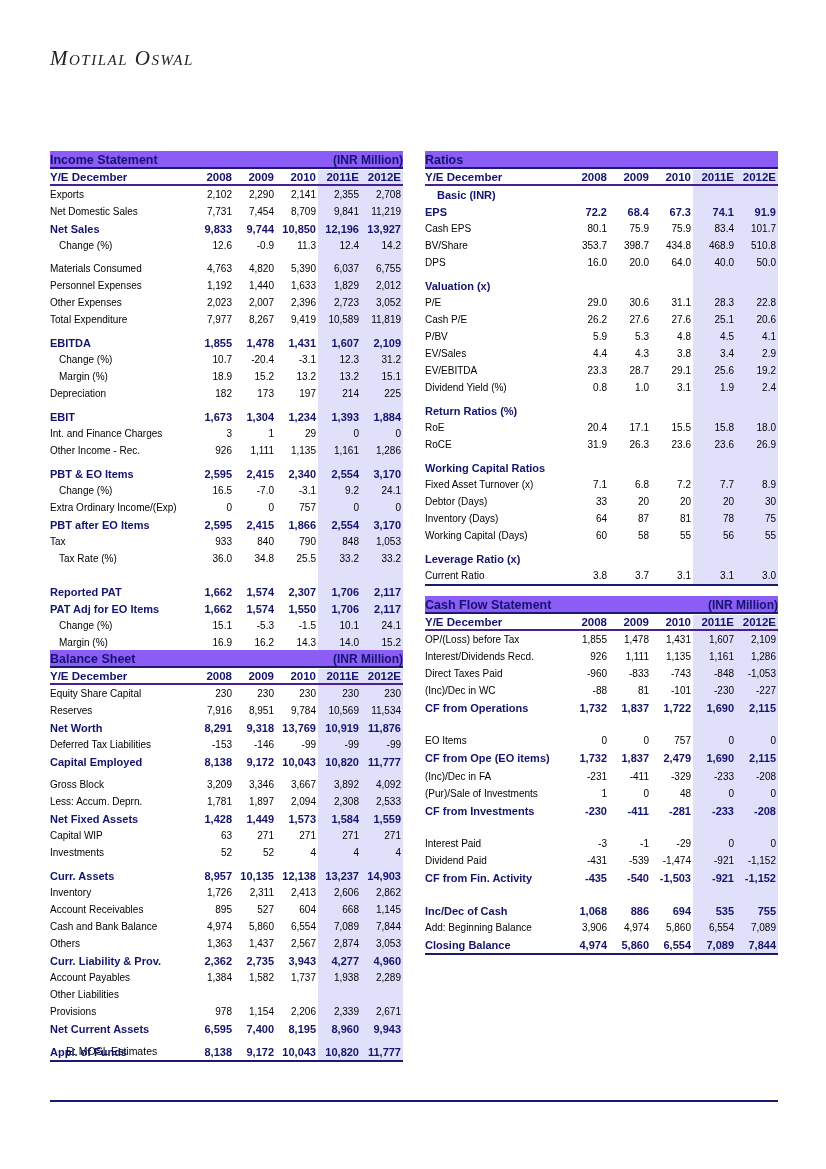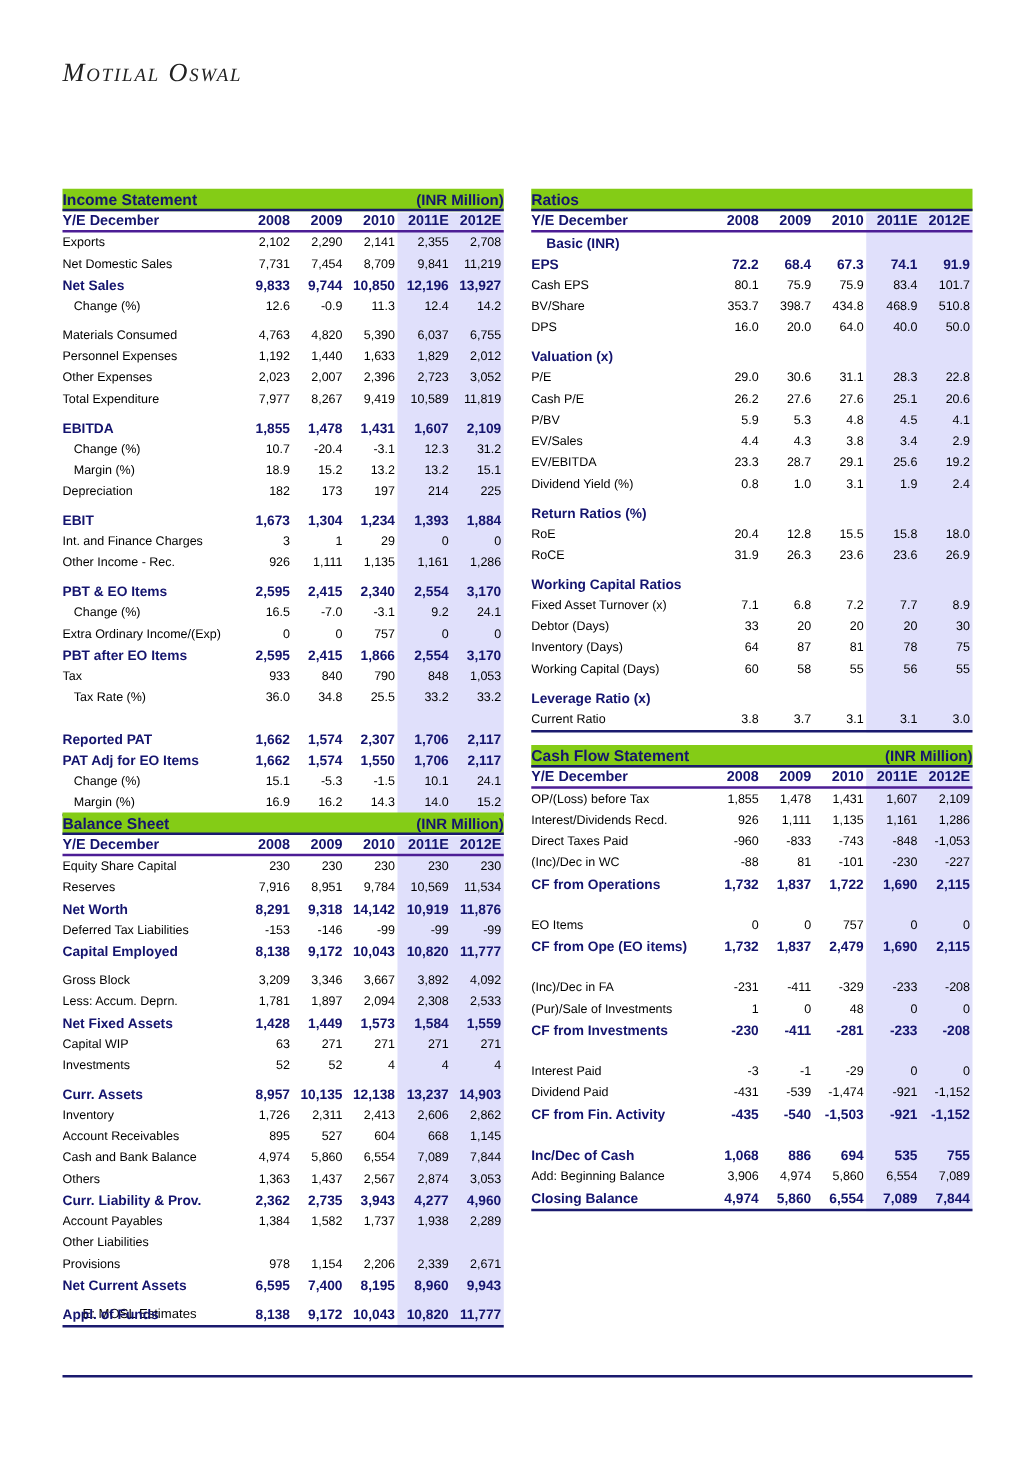--- a/index.html
+++ b/index.html
@@ -3,21 +3,21 @@
 <meta charset="utf-8">
 <style>
   html, body { margin: 0; padding: 0; background: #ffffff; }
   body { width: 826px; height: 1169px; position: relative; overflow: hidden;
          font-family: "Liberation Sans", sans-serif; color: #000; }
   .logo { position: absolute; left: 50px; top: 46px; font-family: "Liberation Serif", "DejaVu Serif", serif;
           font-size: 21px; letter-spacing: 1.5px; color: #222; font-variant: small-caps; font-style: italic; }
   .tbl { position: absolute; width: 353px; }
   .tbl .shade { position: absolute; top: 0; bottom: 0; width: 85px; right: 0; background: #e0e0fb; z-index: 0; }
   .title-row { position: relative; z-index: 1; height: 16px; display: flex; justify-content: space-between;
-               align-items: flex-end; border-bottom: 2px solid #1a1a6e; background: #84cc16; }
+               align-items: flex-end; border-bottom: 2px solid #1a1a6e; background: #8b5cf6; }
   .title-row .t { font-weight: bold; font-size: 12.5px; color: #14146e; line-height: 14px; }
   .title-row .u { font-weight: bold; font-size: 12px; color: #14146e; line-height: 14px; }
   .hdr { position: relative; z-index: 1; display: flex; height: 15px; align-items: center;
          border-bottom: 2px solid #4c1d95; font-weight: bold; font-size: 11.5px; color: #14146e; }
   .row { position: relative; z-index: 1; display: flex; height: 17px; align-items: center; font-size: 10px; }
   .row.gap { margin-top: 6px; }
   .row.bold { font-weight: bold; color: #14146e; font-size: 11px; }
   .row.sec { font-weight: bold; color: #14146e; font-size: 11px; }
   .lbl { flex: 0 0 150px; white-space: nowrap; overflow: hidden; }
   .lbl.ind { padding-left: 9px; flex-basis: 141px; }
@@ -282,21 +282,21 @@
         <span class="c c1">7,916</span>
         <span class="c">8,951</span>
         <span class="c">9,784</span>
         <span class="c c4">10,569</span>
         <span class="c c5">11,534</span>
       </div>
       <div class="row bold">
         <span class="lbl">Net Worth</span>
         <span class="c c1">8,291</span>
         <span class="c">9,318</span>
-        <span class="c">14,142</span>
+        <span class="c">13,769</span>
         <span class="c c4">10,919</span>
         <span class="c c5">11,876</span>
       </div>
       <div class="row">
         <span class="lbl">Deferred Tax Liabilities</span>
         <span class="c c1">-153</span>
         <span class="c">-146</span>
         <span class="c">-99</span>
         <span class="c c4">-99</span>
         <span class="c c5">-99</span>
@@ -542,21 +542,21 @@
         <span class="c">3.1</span>
         <span class="c c4">1.9</span>
         <span class="c c5">2.4</span>
       </div>
       <div class="row sec gap">
         <span class="lbl" style="flex-basis: 200px;">Return Ratios (%)</span>
       </div>
       <div class="row">
         <span class="lbl">RoE</span>
         <span class="c c1">20.4</span>
-        <span class="c">12.8</span>
+        <span class="c">17.1</span>
         <span class="c">15.5</span>
         <span class="c c4">15.8</span>
         <span class="c c5">18.0</span>
       </div>
       <div class="row">
         <span class="lbl">RoCE</span>
         <span class="c c1">31.9</span>
         <span class="c">26.3</span>
         <span class="c">23.6</span>
         <span class="c c4">23.6</span>
@@ -676,21 +676,21 @@
         <span class="c c5">0</span>
       </div>
       <div class="row bold">
         <span class="lbl">CF from Ope (EO items)</span>
         <span class="c c1">1,732</span>
         <span class="c">1,837</span>
         <span class="c">2,479</span>
         <span class="c c4">1,690</span>
         <span class="c c5">2,115</span>
       </div>
-      <div class="row gap" style="margin-top: 16px;">
+      <div class="row gap" style="margin-top: 2px;">
         <span class="lbl">(Inc)/Dec in FA</span>
         <span class="c c1">-231</span>
         <span class="c">-411</span>
         <span class="c">-329</span>
         <span class="c c4">-233</span>
         <span class="c c5">-208</span>
       </div>
       <div class="row">
         <span class="lbl">(Pur)/Sale of Investments</span>
         <span class="c c1">1</span>

